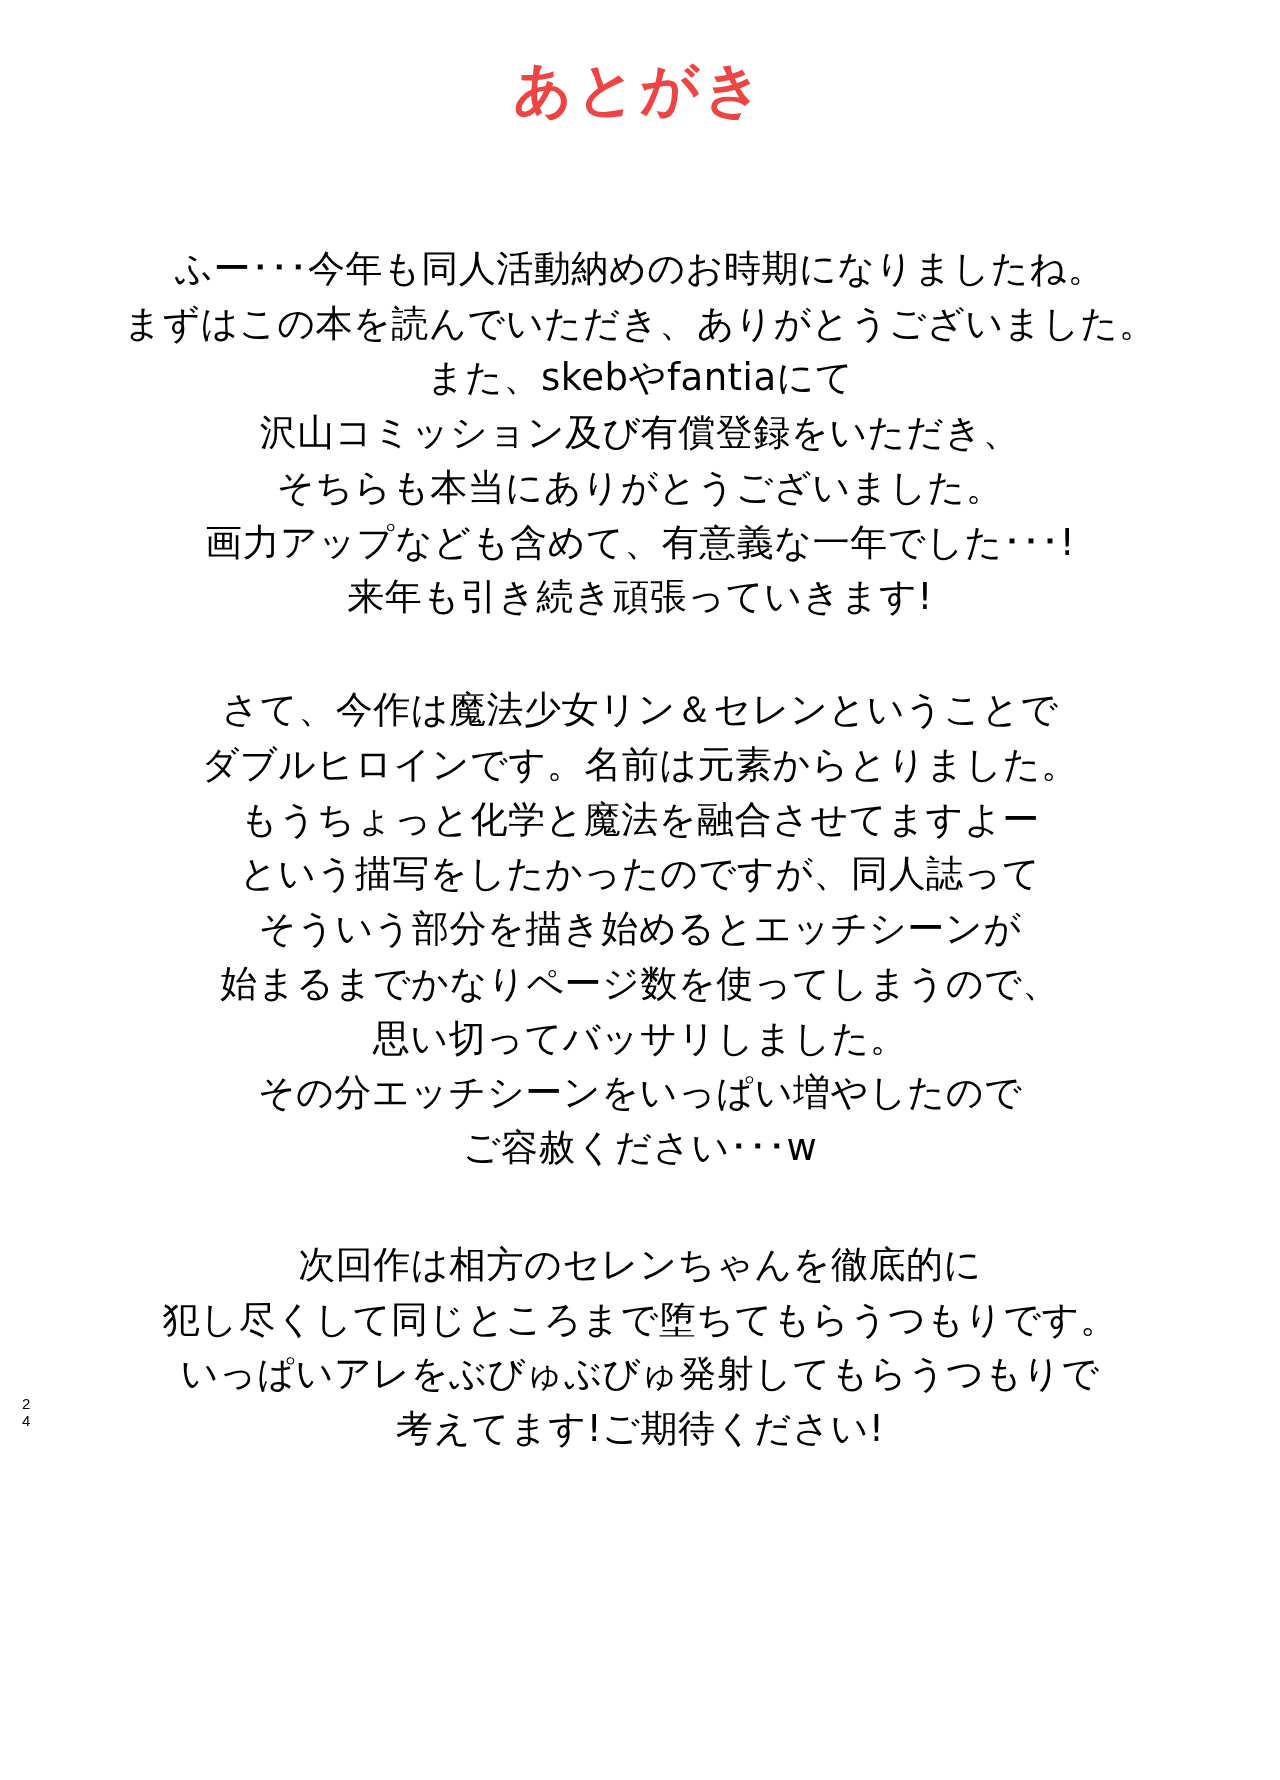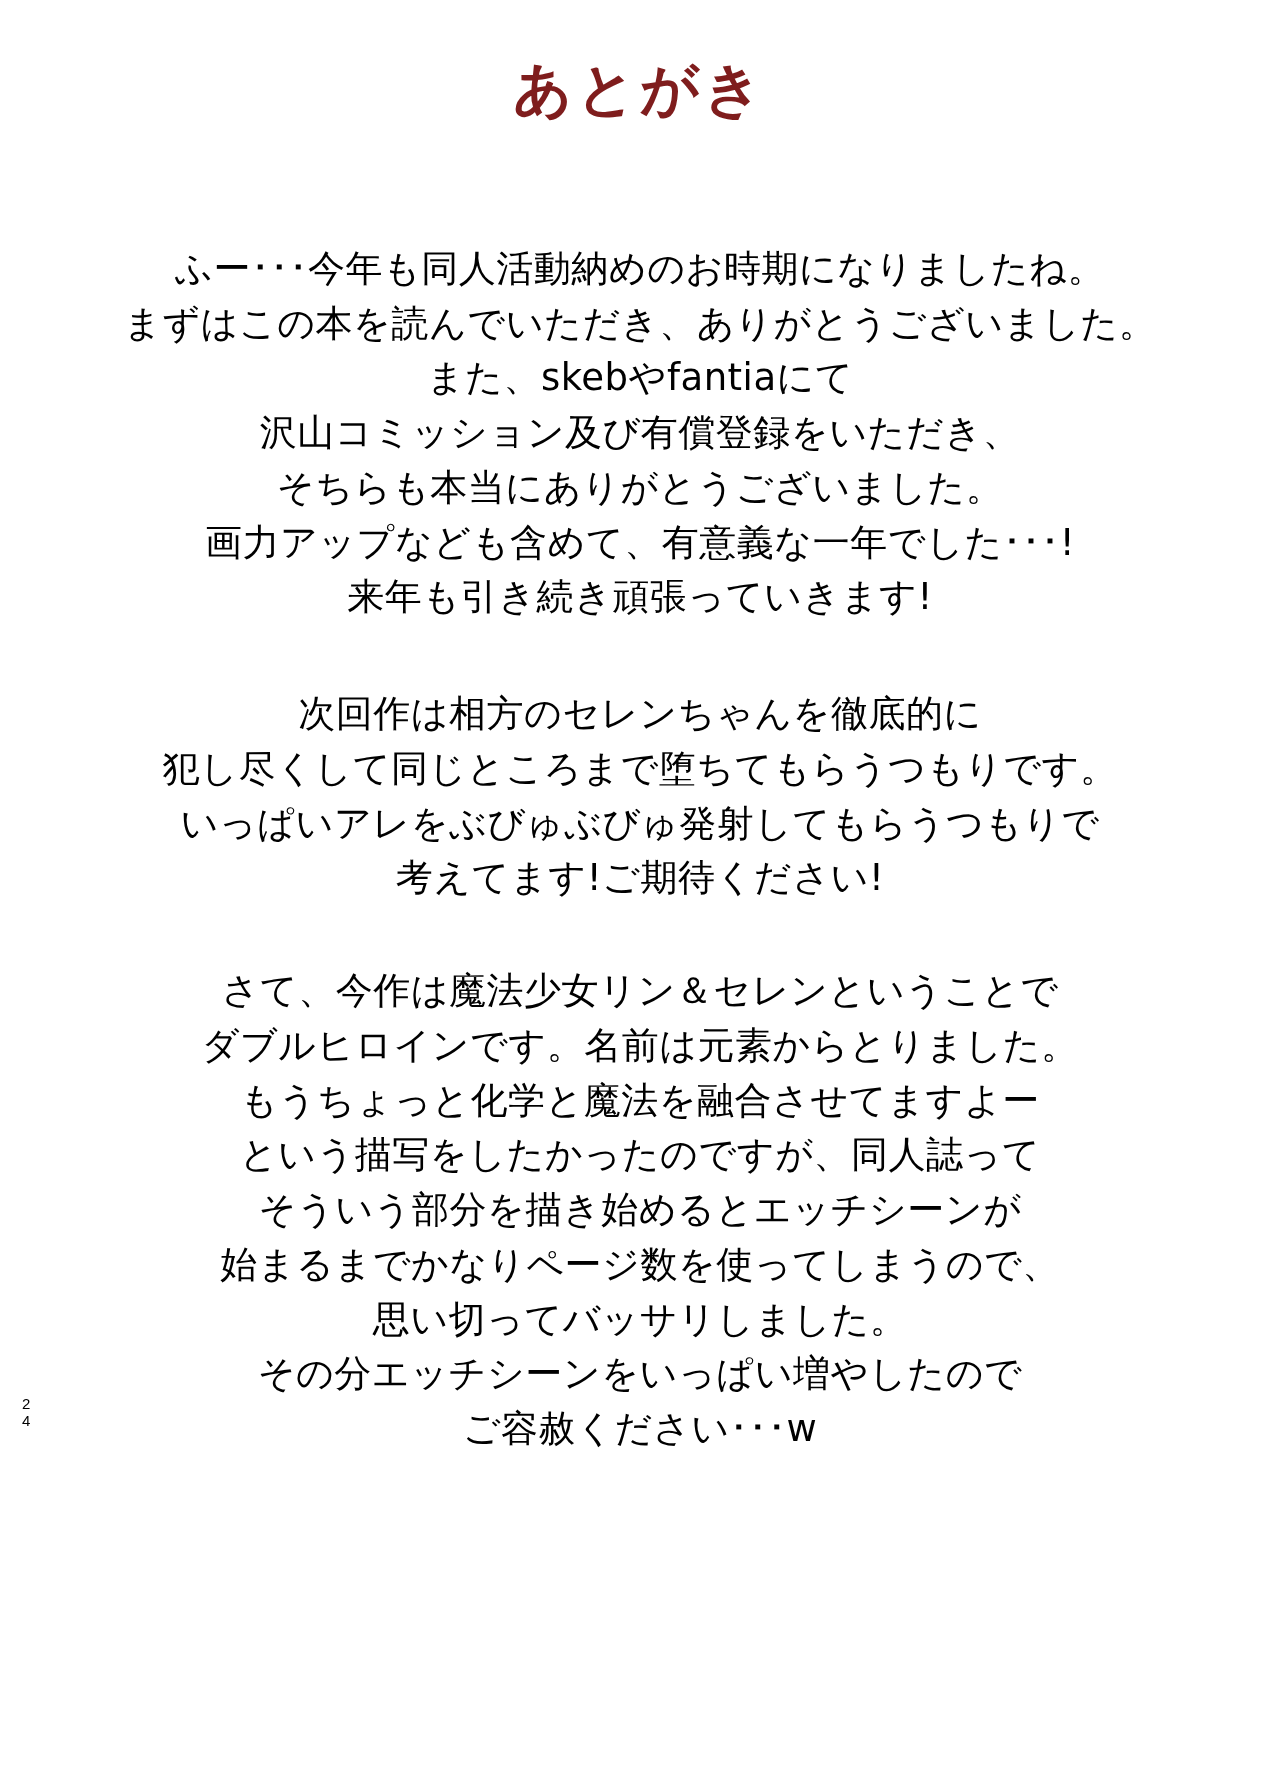--- a/index.html
+++ b/index.html
@@ -22,21 +22,21 @@
     padding: 0;
   }
 
   .title {
     text-align: center;
     font-size: 58px;
     font-weight: bold;
     letter-spacing: 4px;
     margin-top: 58px;
     line-height: 1.1;
-    color: #7f1d1d;
+    color: #ef4444;
   }
 
   .body-block {
     margin: 0 auto;
     width: 1120px;
     text-align: center;
   }
 
   .para {
     text-align: center;
@@ -74,31 +74,31 @@
   <h1 class="title">あとがき</h1>
 
   <div class="body-block">
     <p class="para p1">ふー･･･今年も同人活動納めのお時期になりましたね。
 まずはこの本を読んでいただき、ありがとうございました。
 また、skebやfantiaにて
 沢山コミッション及び有償登録をいただき、
 そちらも本当にありがとうございました。
 画力アップなども含めて、有意義な一年でした･･･!
 来年も引き続き頑張っていきます!</p>
-    <p class="para p3">次回作は相方のセレンちゃんを徹底的に
-犯し尽くして同じところまで堕ちてもらうつもりです。
-いっぱいアレをぶびゅぶびゅ発射してもらうつもりで
-考えてます!ご期待ください!</p>
     <p class="para p2">さて、今作は魔法少女リン＆セレンということで
 ダブルヒロインです。名前は元素からとりました。
 もうちょっと化学と魔法を融合させてますよー
 という描写をしたかったのですが、同人誌って
 そういう部分を描き始めるとエッチシーンが
 始まるまでかなりページ数を使ってしまうので、
 思い切ってバッサリしました。
 その分エッチシーンをいっぱい増やしたので
 ご容赦ください･･･w</p>
+    <p class="para p3">次回作は相方のセレンちゃんを徹底的に
+犯し尽くして同じところまで堕ちてもらうつもりです。
+いっぱいアレをぶびゅぶびゅ発射してもらうつもりで
+考えてます!ご期待ください!</p>
   </div>
 
   <div class="page-number">2
 4</div>
 
 </div>
 
 </body></html>

